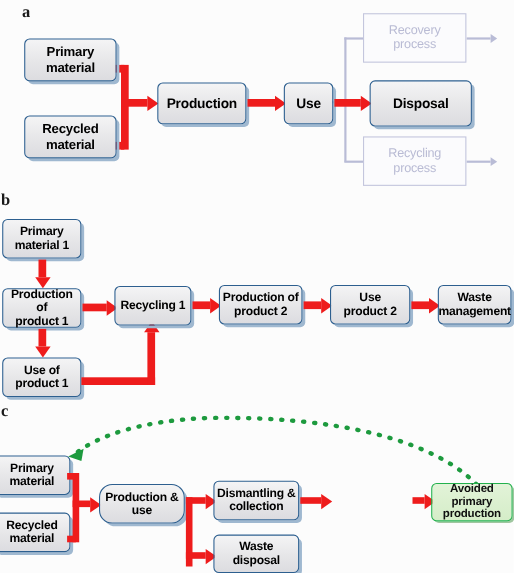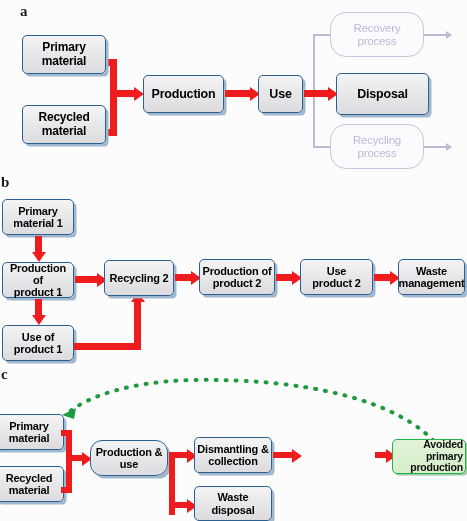--- a/index.html
+++ b/index.html
@@ -19,30 +19,29 @@
     background:linear-gradient(180deg,#f4f4f5 0%,#e6e6e8 55%,#dcdce0 100%);
     box-shadow:3px 3px 0 -0.5px #9fb8d0;
     display:flex;align-items:center;justify-content:center;text-align:center;
     color:#000;font-weight:bold;line-height:1.12;
     letter-spacing:-0.2px;
   }
   .node span{display:block;padding:0 2px;}
 
   
   .node.ghost{
-    border:1.4px solid #c4c6dd;border-radius:16px;
+    border:1.4px solid #c4c6dd;border-radius:0;
     background:#fbfbfd;box-shadow:none;color:#b9bbd4;font-weight:normal;
   }
   
   .node.green{
     border:1.6px solid #22b14c;
     background:linear-gradient(180deg,#e2f3d8 0%,#d5edc8 100%);
     box-shadow:2px 2px 0 -0.5px #9fc69f;
     color:#101010;
-    text-align:right;
   }
 
   
   .rbar{position:absolute;background:#ee1c1c;}
   .rhead{position:absolute;width:0;height:0;}
   .rhead.right{border-top:7px solid transparent;border-bottom:7px solid transparent;border-left:10px solid #ee1c1c;}
   .rhead.down {border-left:7px solid transparent;border-right:7px solid transparent;border-top:10px solid #ee1c1c;}
   .rhead.up   {border-left:7px solid transparent;border-right:7px solid transparent;border-bottom:10px solid #ee1c1c;}
 
   
@@ -131,21 +130,21 @@
   </div>
 
   <div class="rbar" style="left:75px;top:276px;width:22px;height:7px;"></div>
   <div class="rhead right" style="left:97px;top:272.5px;"></div>
 
   <div class="rbar" style="left:74px;top:343px;width:67px;height:7px;"></div>
   <div class="rbar" style="left:134px;top:302px;width:7px;height:48px;"></div>
   <div class="rhead up" style="left:130.5px;top:292px;"></div>
 
   <div class="node" style="left:104px;top:260px;width:70px;height:36px;font-size:11px;">
-    <span>Recycling 2</span>
+    <span>Recycling 1</span>
   </div>
 
   <div class="rbar" style="left:175px;top:274px;width:16px;height:7px;"></div>
   <div class="rhead right" style="left:191px;top:270.5px;"></div>
 
   <div class="node" style="left:199px;top:259px;width:76px;height:36px;font-size:11px;">
     <span>Production of<br>product 2</span>
   </div>
 
   <div class="rbar" style="left:276px;top:274px;width:16px;height:7px;"></div>

